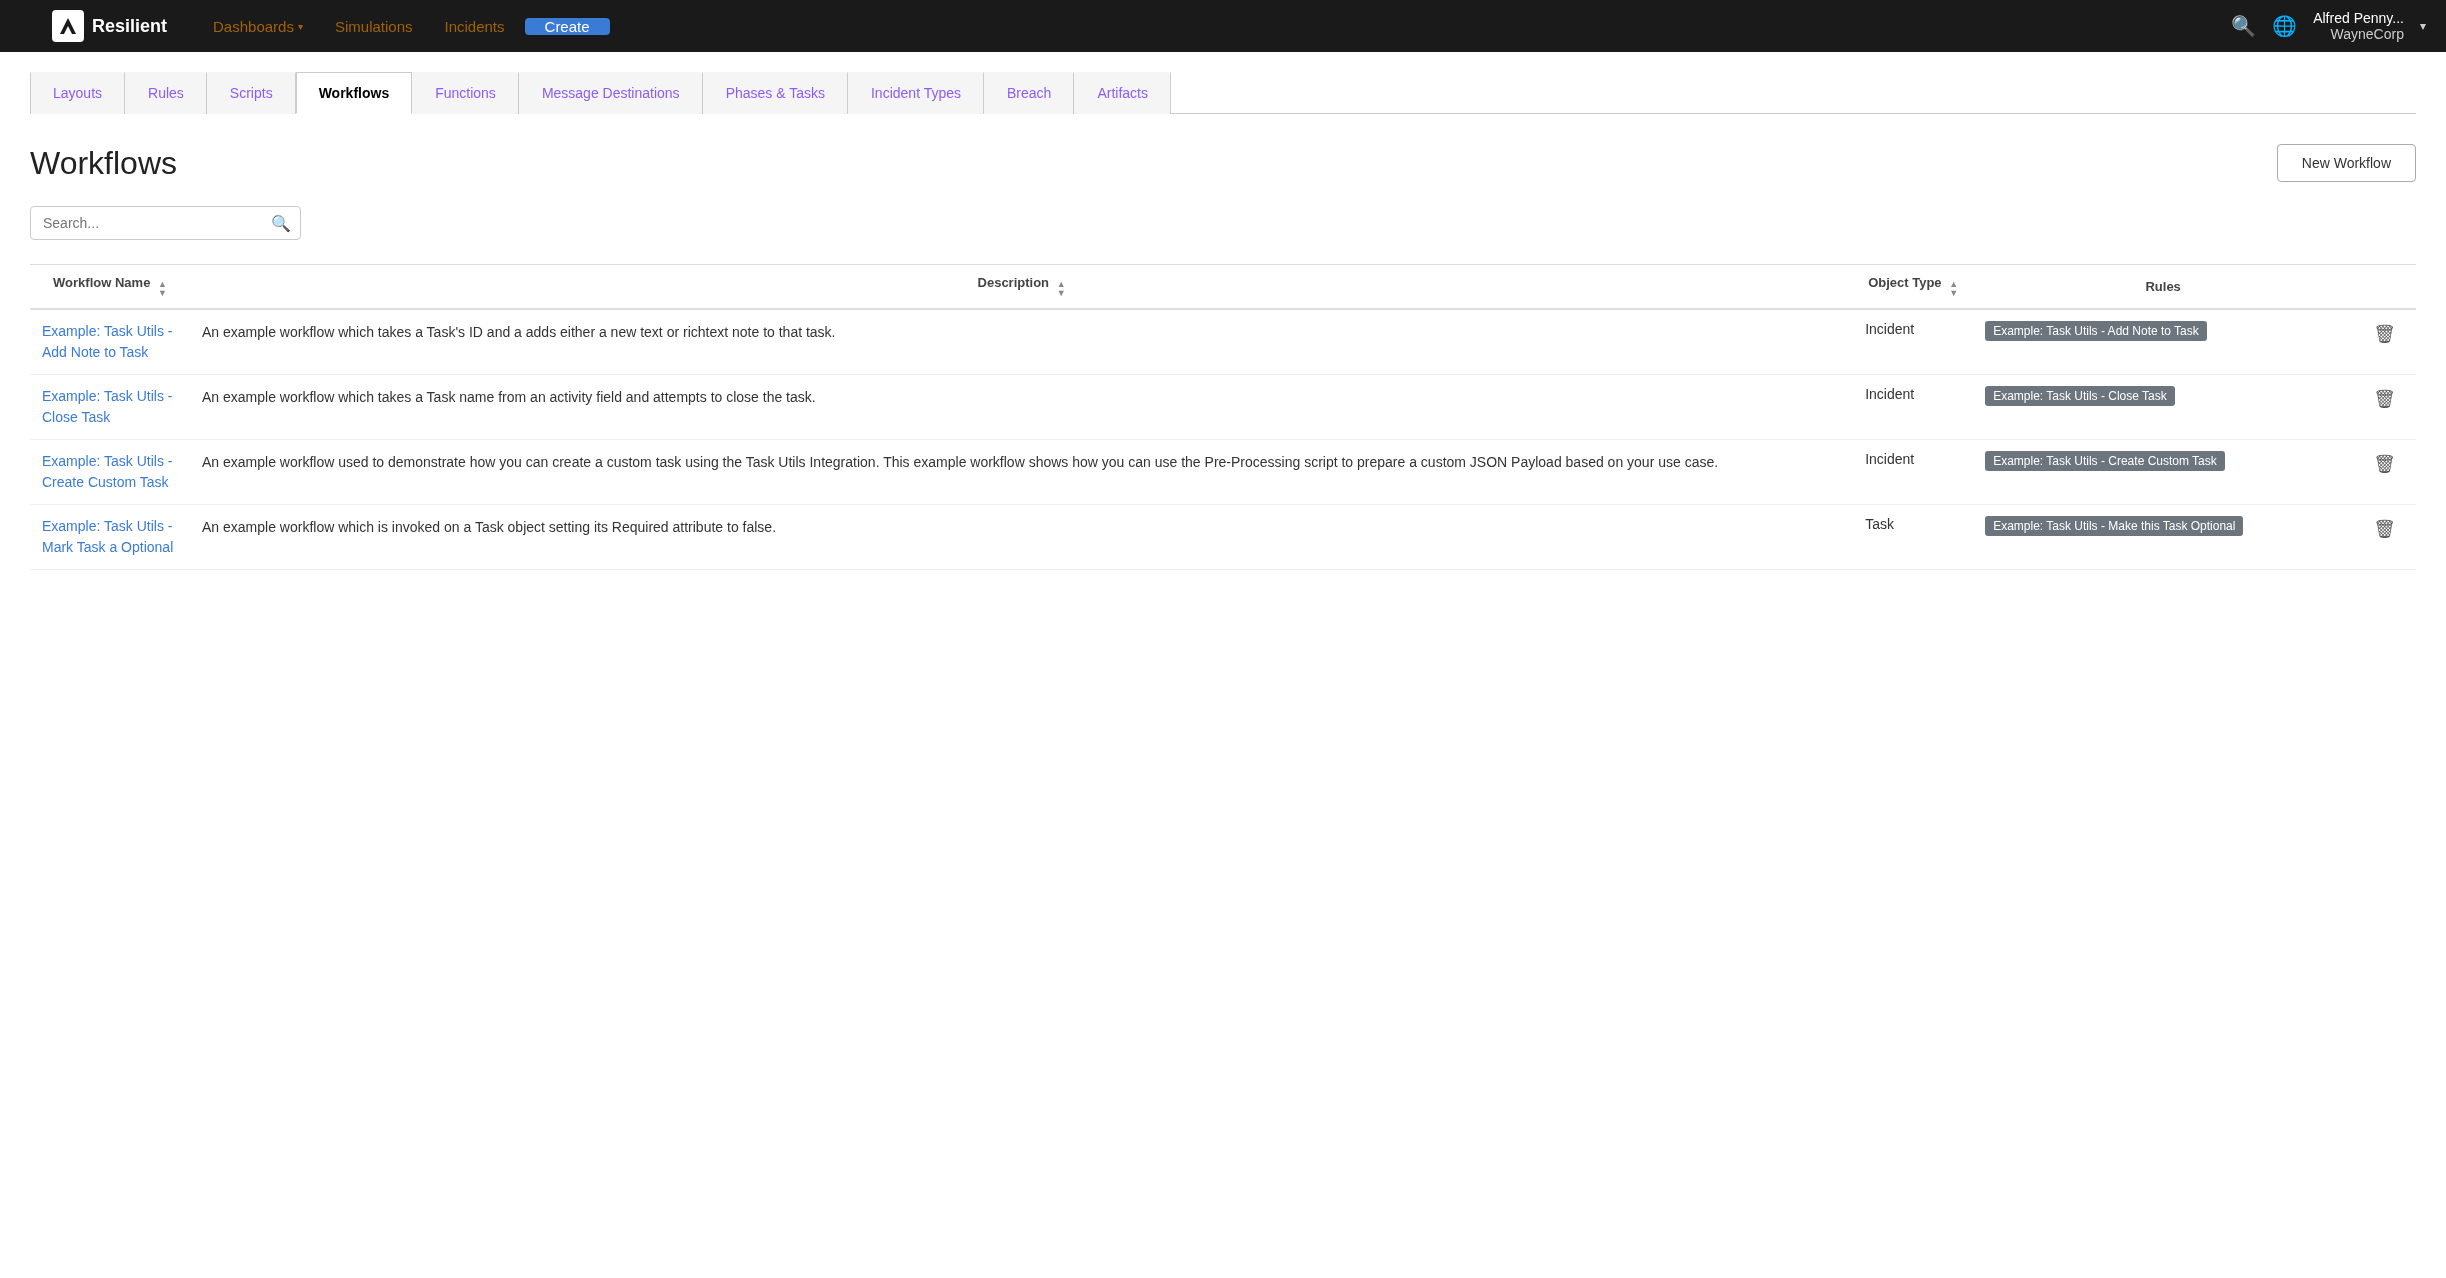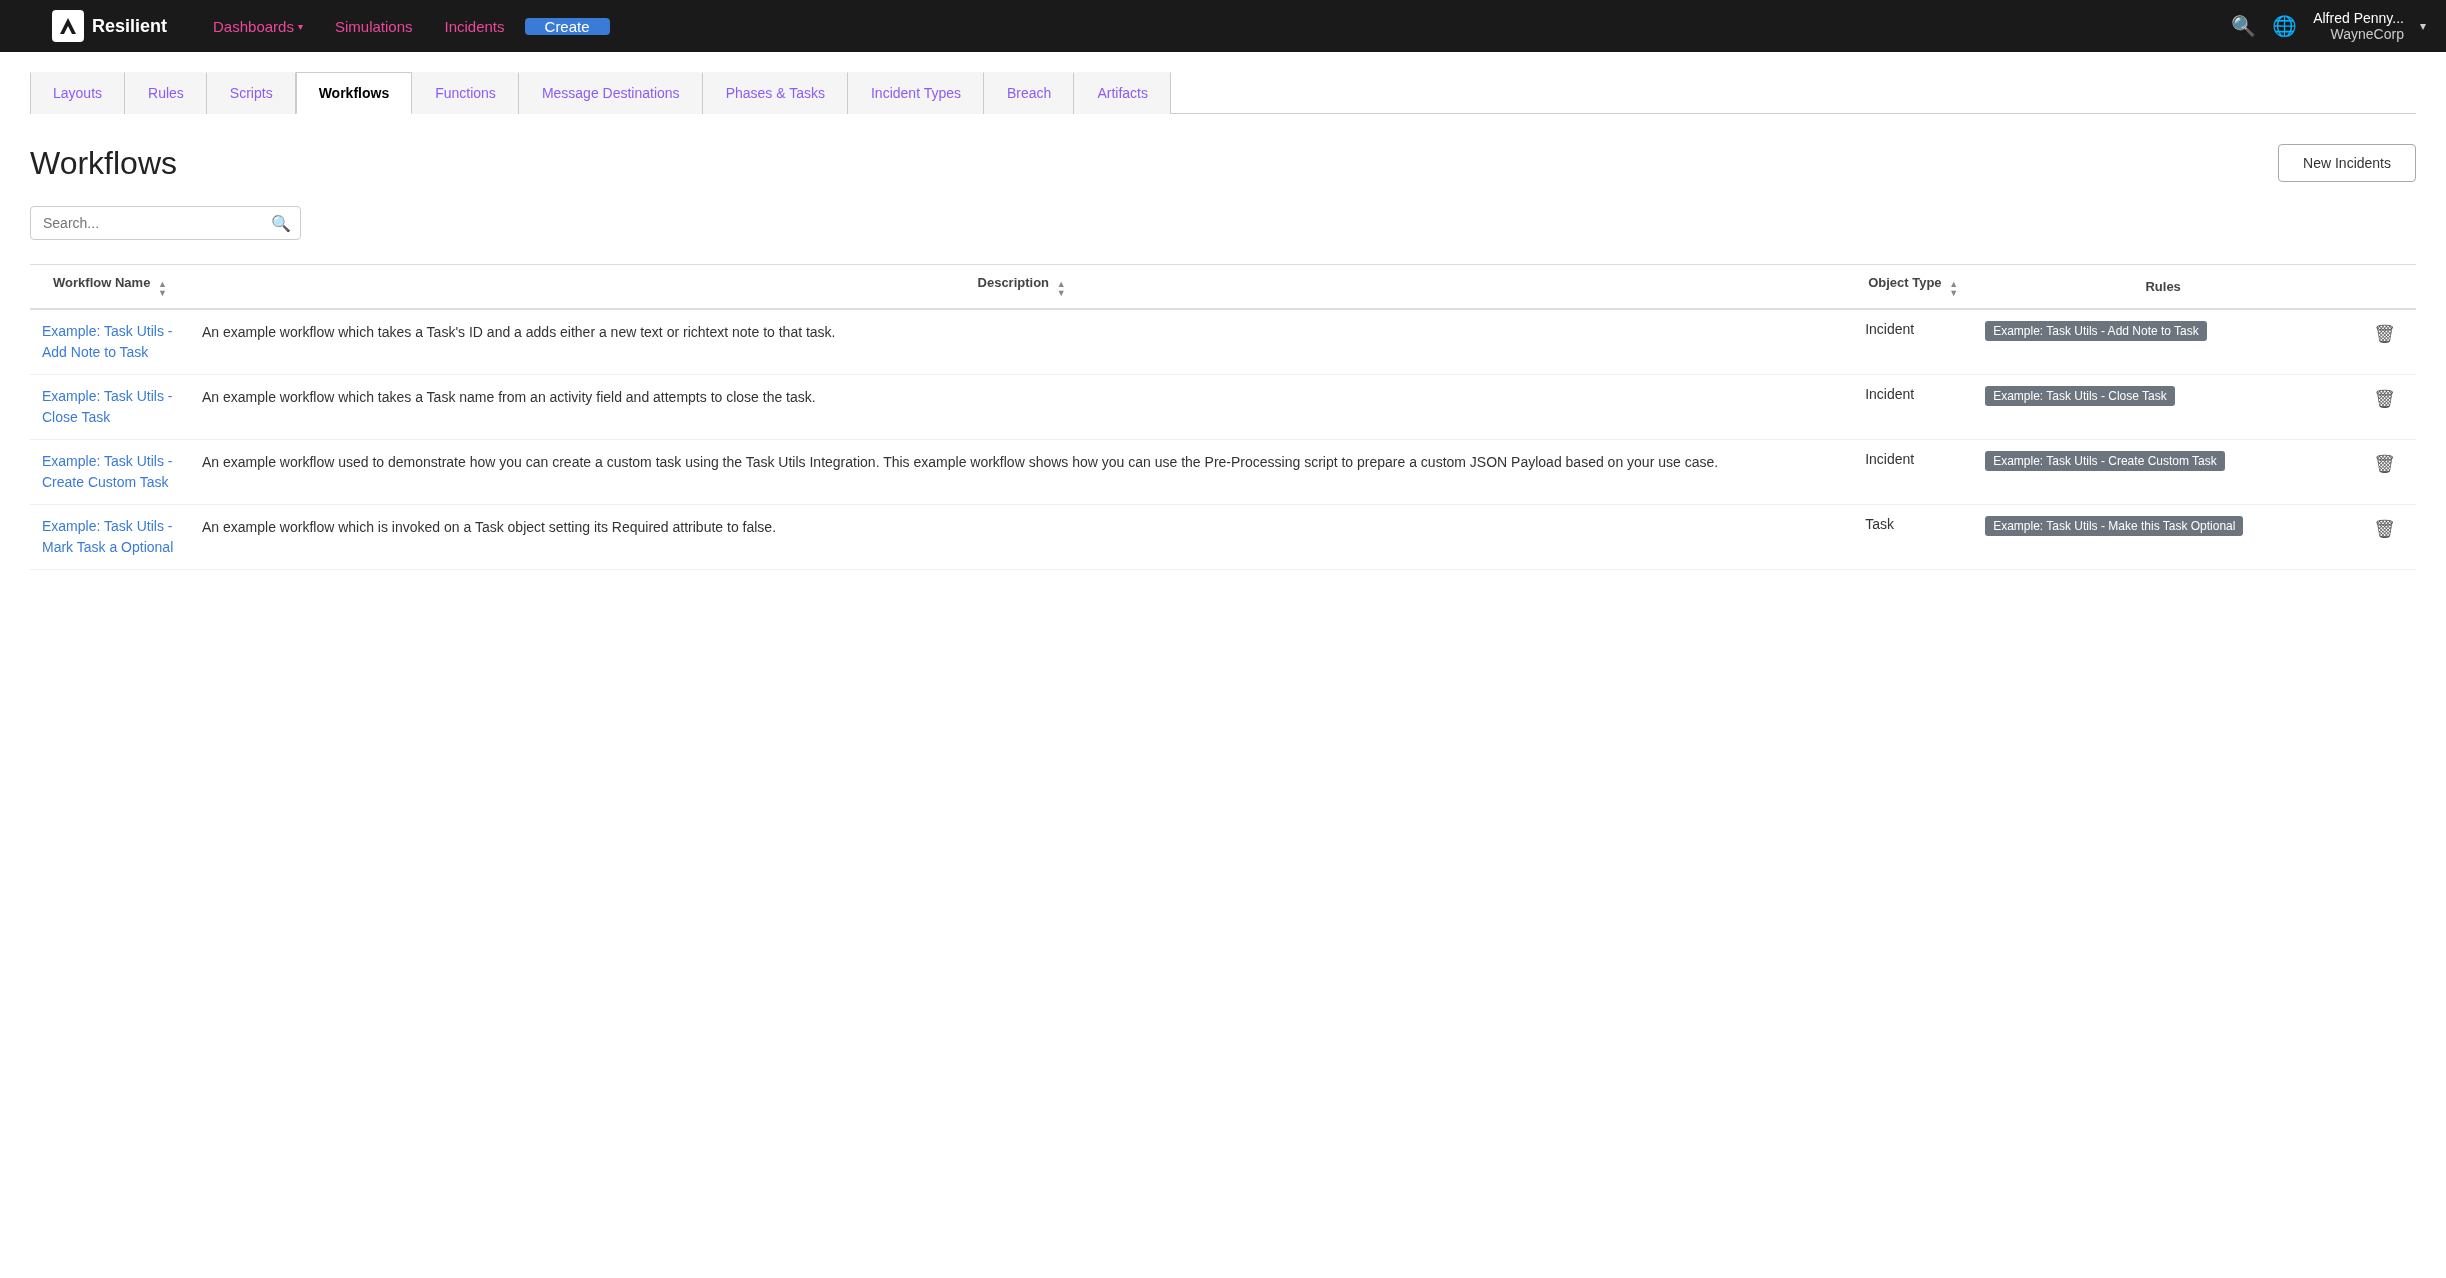--- a/index.html
+++ b/index.html
@@ -26,21 +26,21 @@
       height: 32px;
       margin-right: 8px;
     }
     .nav-links {
       display: flex;
       align-items: center;
       gap: 0;
       flex: 1;
     }
     .nav-link {
-      color: #ec4899;
+      color: #a16207;
       text-decoration: none;
       padding: 4px 16px;
       height: 52px;
       display: flex;
       align-items: center;
       font-size: 15px;
       cursor: pointer;
       justify-content: center;
     }
     .nav-link .chevron { font-size: 10px; margin-left: 4px; }
@@ -269,21 +269,21 @@
     <div class="tab">Functions</div>
     <div class="tab">Message Destinations</div>
     <div class="tab">Phases &amp; Tasks</div>
     <div class="tab">Incident Types</div>
     <div class="tab">Breach</div>
     <div class="tab">Artifacts</div>
   </div>
 
   <div class="section-header">
     <h2 class="section-title">Workflows</h2>
-    <button class="new-workflow-btn">New Incidents</button>
+    <button class="new-workflow-btn">New Workflow</button>
   </div>
 
   <div class="search-container">
     <input class="search-input" type="text" placeholder="Search..." style="">
     <button class="search-icon-btn">🔍</button>
   </div>
 
   <table class="workflow-table">
     <thead>
       <tr>

